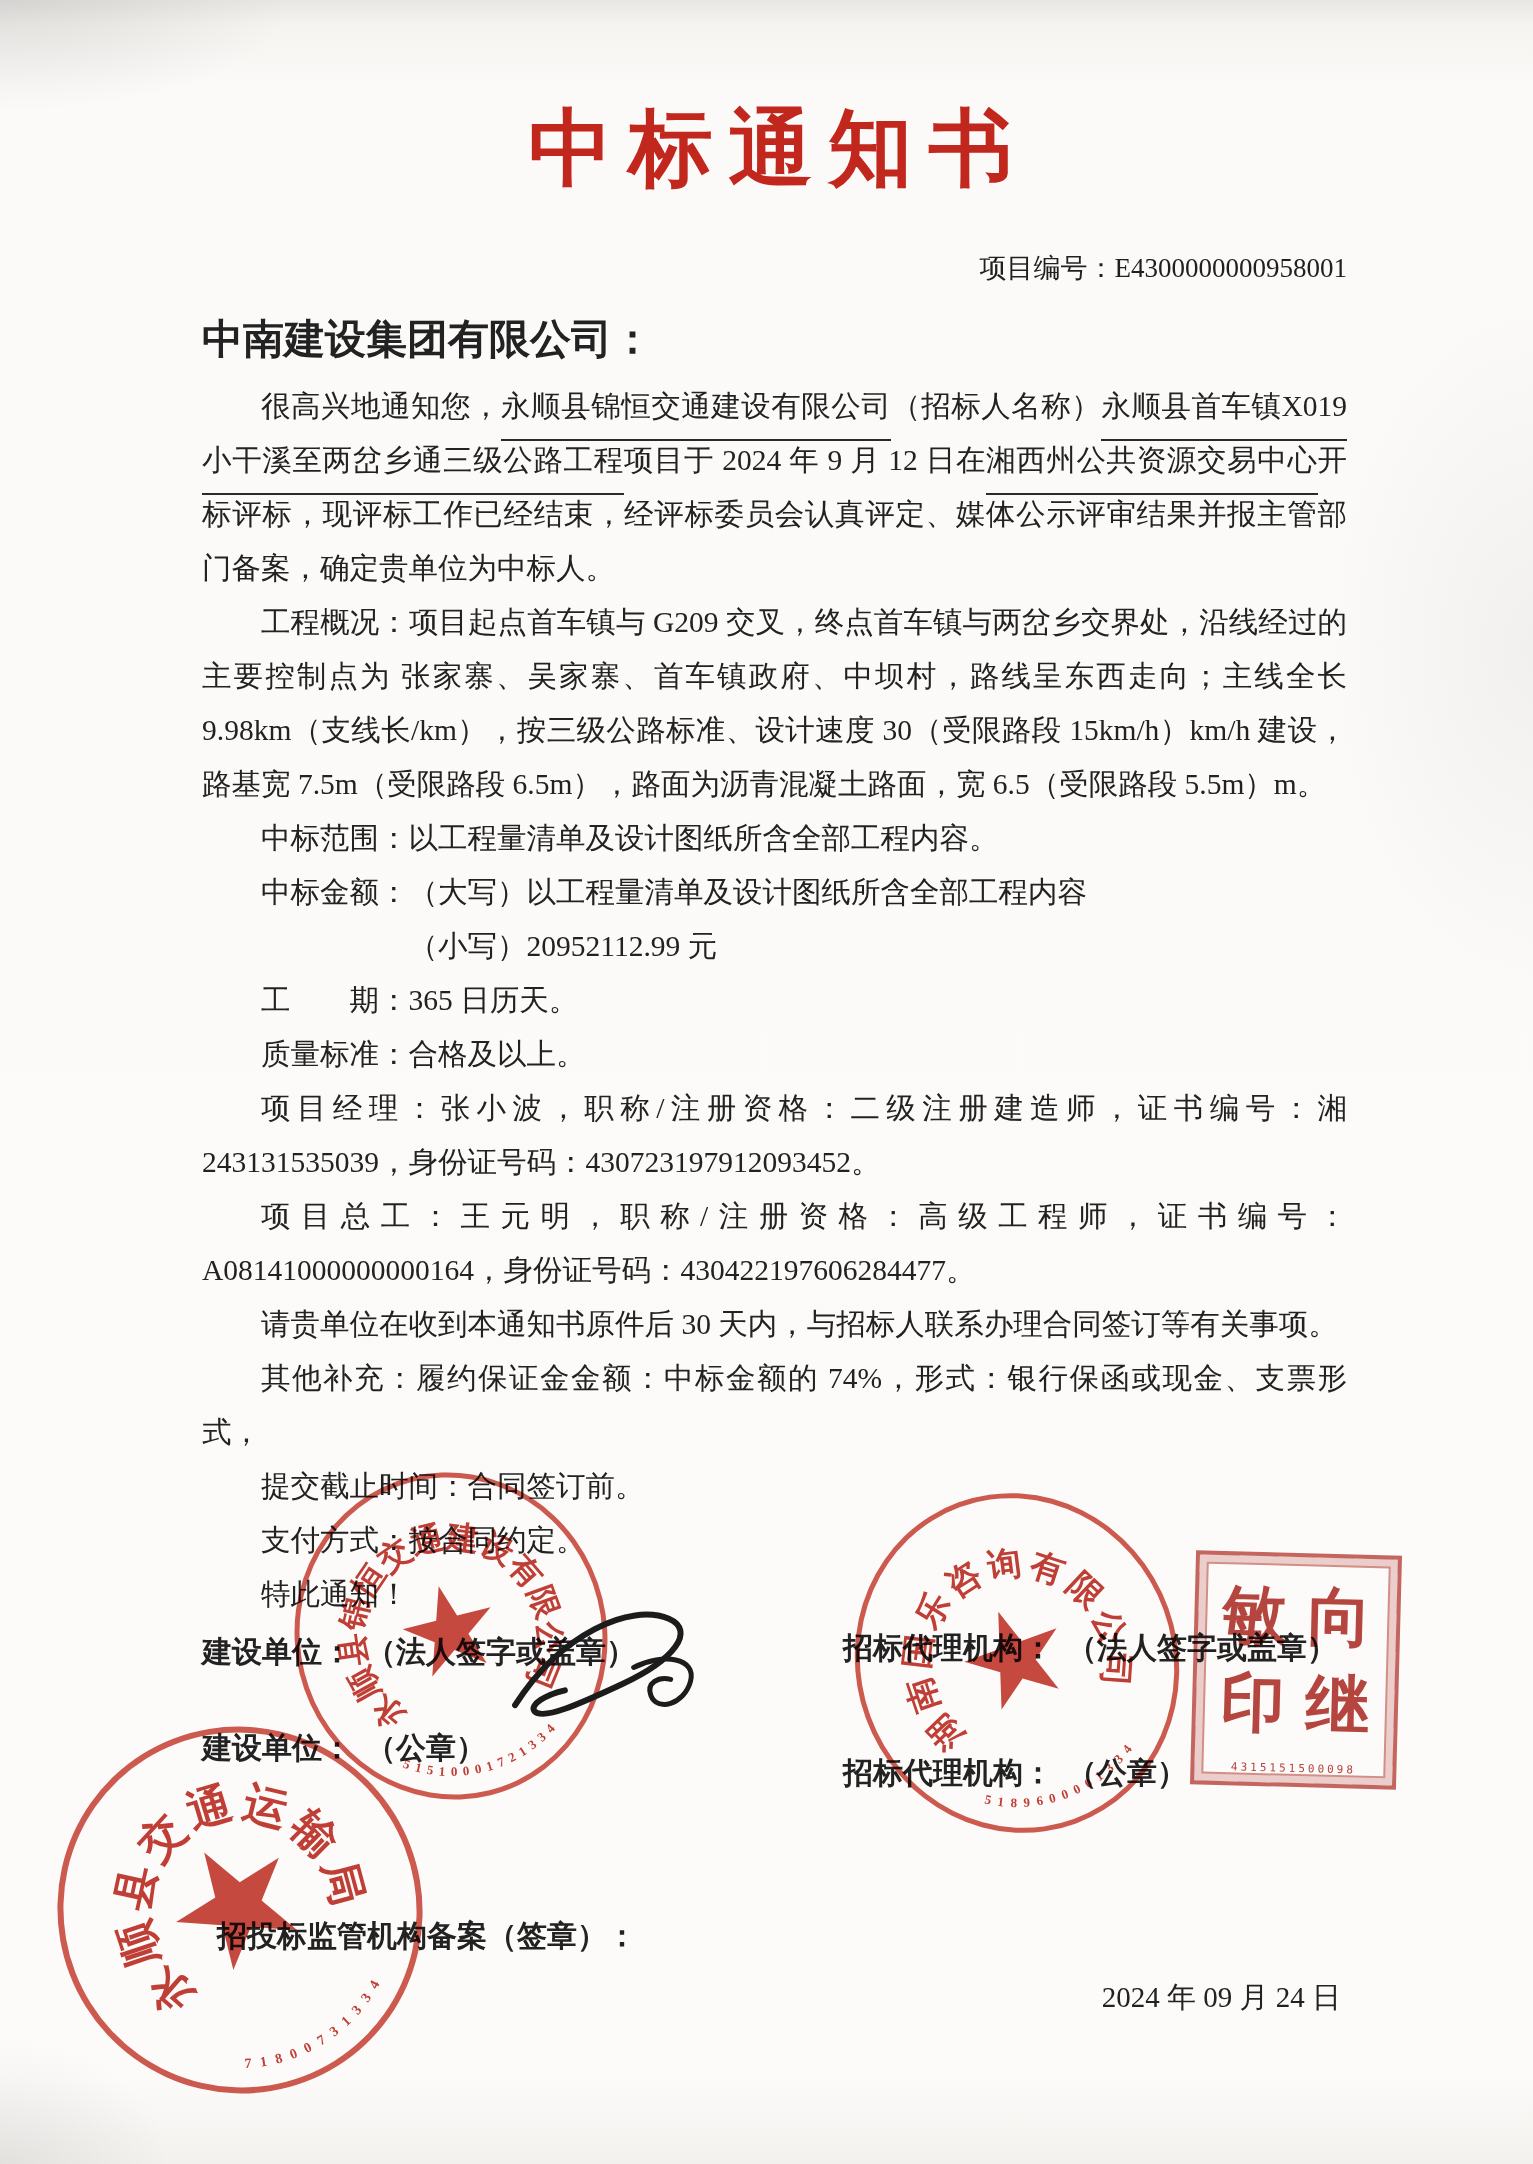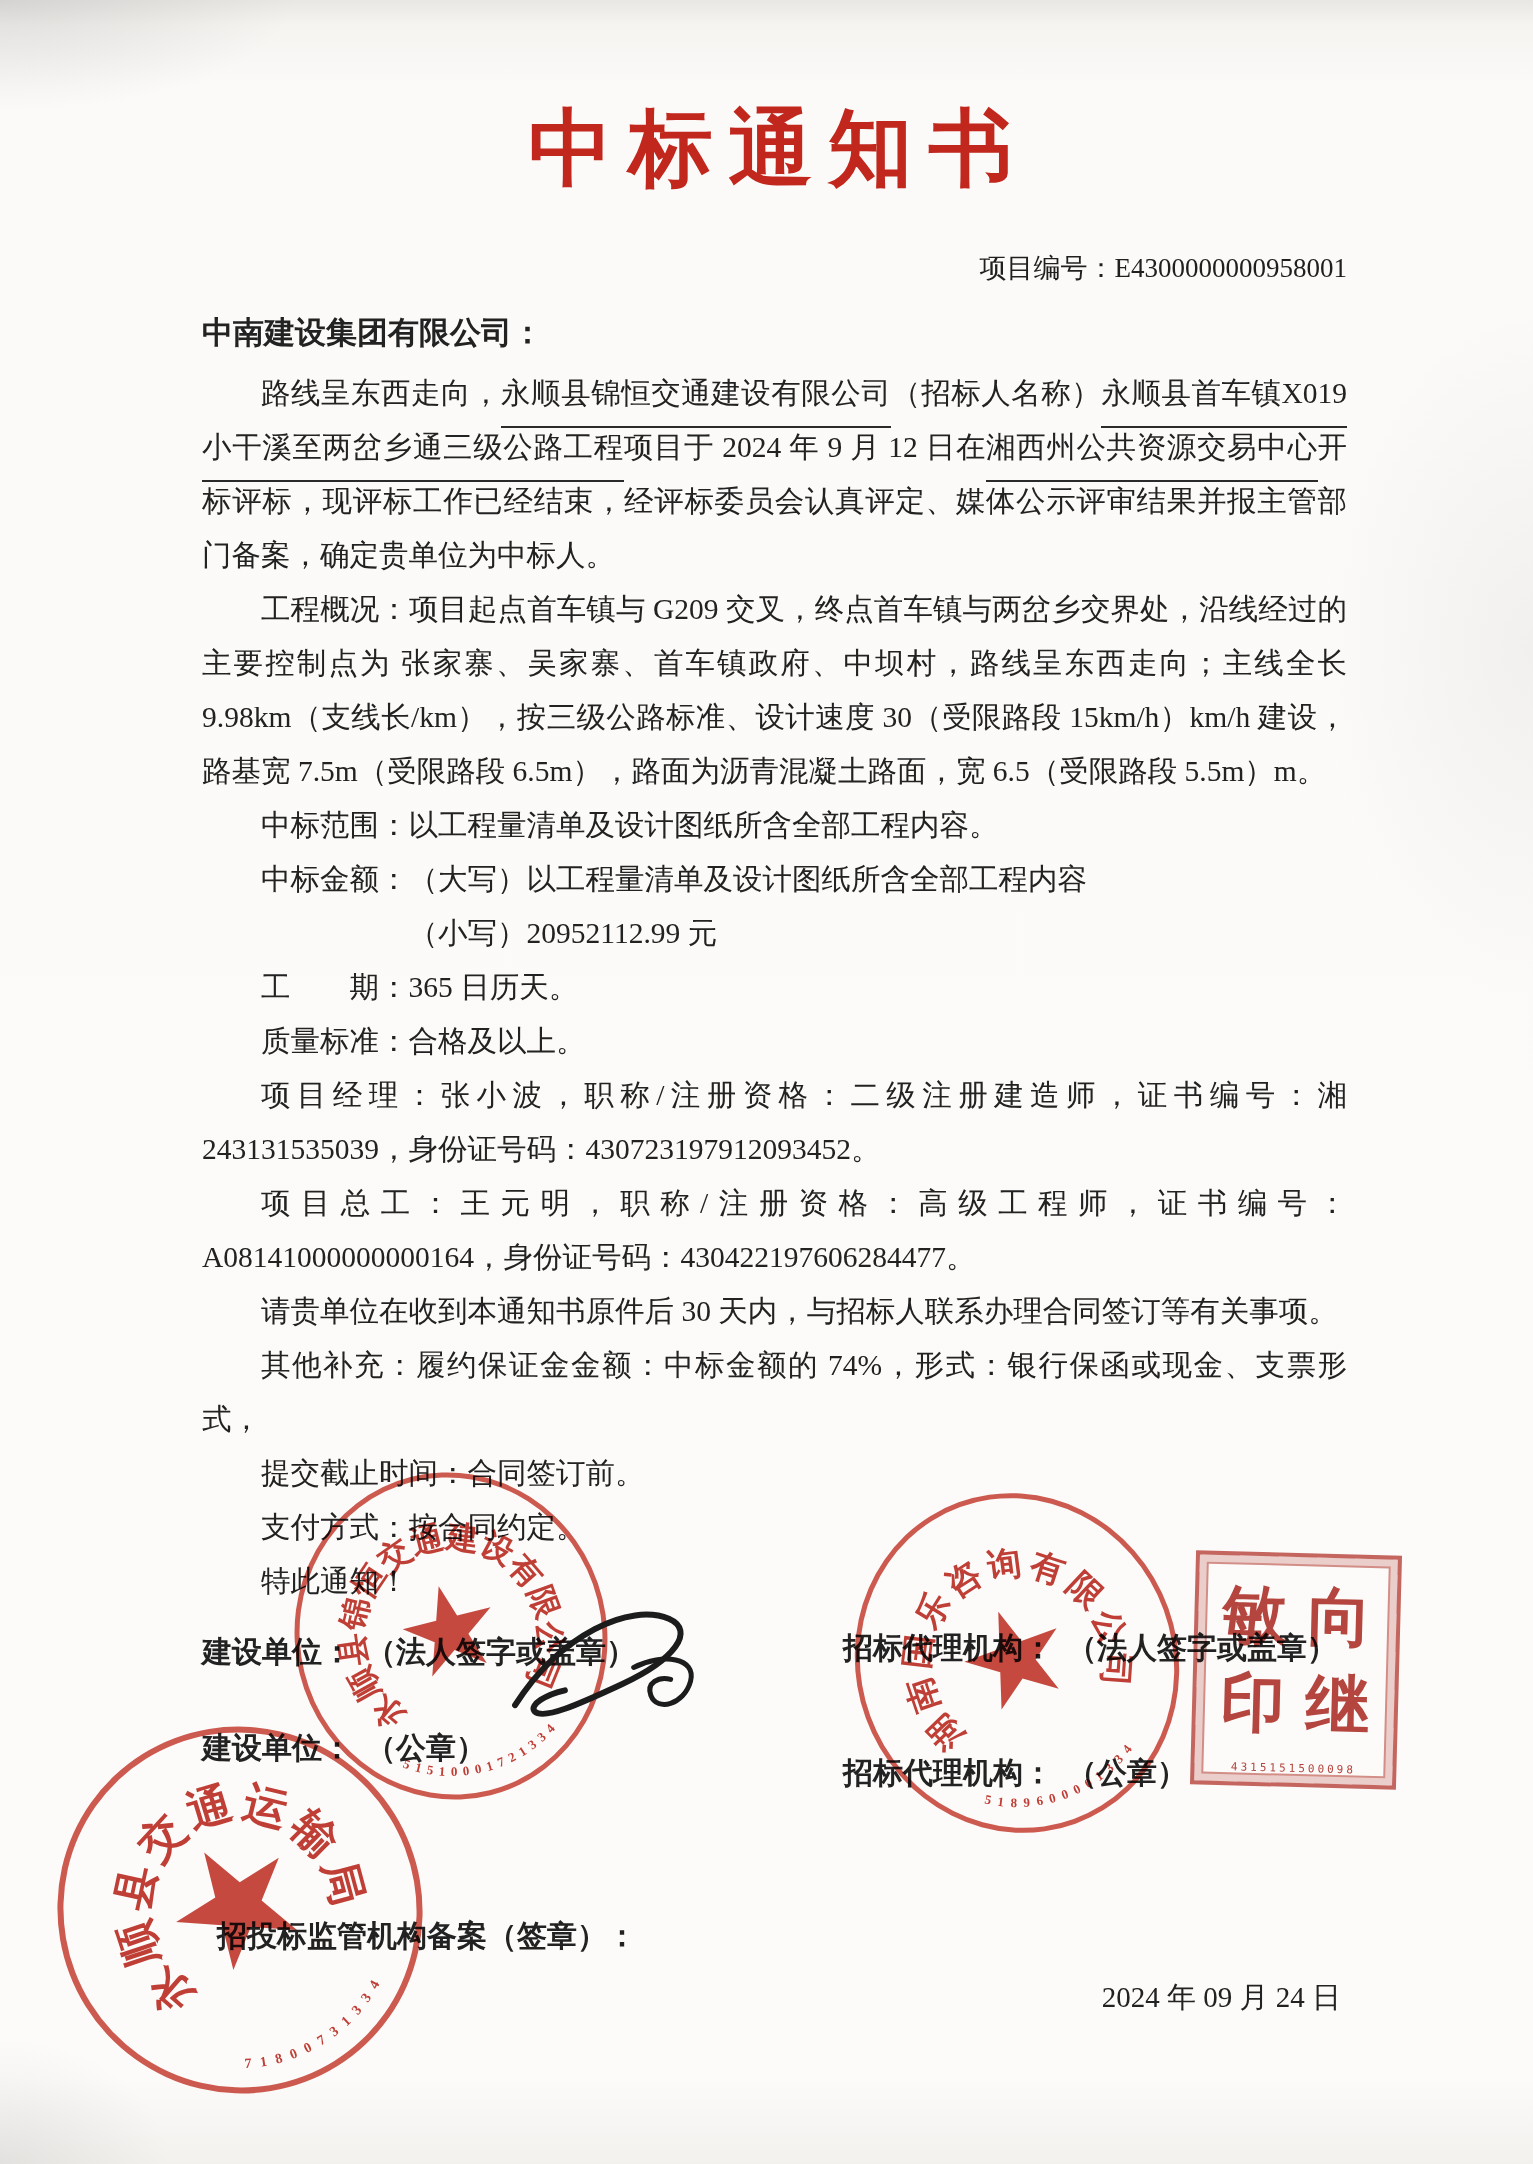--- a/index.html
+++ b/index.html
@@ -21,21 +21,21 @@
       radial-gradient(300px 500px at 100% 30%, rgba(150,150,150,.10), transparent 70%),
       radial-gradient(240px 180px at 0% 100%, rgba(110,110,110,.12), transparent 70%);
   }
   .doc-title{
     position:absolute;top:92px;left:0;right:0;
     text-align:center;font-size:84px;font-weight:bold;
     color:#c2271d;letter-spacing:16px;margin-left:24px;
   }
   .content{position:absolute;left:202px;right:186px;top:250px;z-index:1;}
   .proj-no{text-align:right;font-size:27px;margin:0 0 26px 0;color:#1f1f1f;}
-  .addressee{font-size:31px;font-weight:bold;margin:0 0 12px 0;}
+  .addressee{font-size:41px;font-weight:bold;margin:0 0 12px 0;}
   .para{font-size:29.5px;line-height:54px;text-align:justify;text-indent:2em;margin:0;}
   .para.amount-num{text-indent:7em;}
   .uline{border-bottom:2px solid #2a2a2a;padding-bottom:17px;}
   .sig{position:absolute;font-size:30px;font-weight:bold;white-space:nowrap;z-index:2;}
   .sig .hint{margin-left:14px;}
   .date-line{position:absolute;top:1978px;right:192px;font-size:29px;z-index:2;}
 
   
   .seal-round{
     position:absolute;border-radius:50%;
@@ -77,21 +77,21 @@
 
 <div class="page">
 
   <div class="doc-title">中标通知书</div>
 
   <div class="content">
     <p class="proj-no"><span>项目编号：</span><span>E4300000000958001</span></p>
 
     <p class="addressee">中南建设集团有限公司：</p>
 
-    <p class="para"><span>路线呈东西走向，</span><span class="uline">永顺县锦恒交通建设有限公司</span><span>（招标人名称）</span><span class="uline">永顺县首车镇X019小干溪至两岔乡通三级公路工程</span><span>项目于 2024 年 9 月 12 日在</span><span class="uline">湘西州公共资源交易中心</span><span>开标评标，现评标工作已经结束，经评标委员会认真评定、媒体公示评审结果并报主管部门备案，确定贵单位为中标人。</span></p>
+    <p class="para"><span>很高兴地通知您，</span><span class="uline">永顺县锦恒交通建设有限公司</span><span>（招标人名称）</span><span class="uline">永顺县首车镇X019小干溪至两岔乡通三级公路工程</span><span>项目于 2024 年 9 月 12 日在</span><span class="uline">湘西州公共资源交易中心</span><span>开标评标，现评标工作已经结束，经评标委员会认真评定、媒体公示评审结果并报主管部门备案，确定贵单位为中标人。</span></p>
 
     <p class="para">工程概况：项目起点首车镇与 G209 交叉，终点首车镇与两岔乡交界处，沿线经过的主要控制点为 张家寨、吴家寨、首车镇政府、中坝村，路线呈东西走向；主线全长 9.98km（支线长/km），按三级公路标准、设计速度 30（受限路段 15km/h）km/h 建设，路基宽 7.5m（受限路段 6.5m），路面为沥青混凝土路面，宽 6.5（受限路段 5.5m）m。</p>
     <p class="para">中标范围：以工程量清单及设计图纸所含全部工程内容。</p>
     <p class="para">中标金额：（大写）以工程量清单及设计图纸所含全部工程内容</p>
     <p class="para amount-num">（小写）20952112.99 元</p>
     <p class="para">工　　期：365 日历天。</p>
     <p class="para">质量标准：合格及以上。</p>
     <p class="para">项目经理：张小波，职称/注册资格：二级注册建造师，证书编号：湘 243131535039，身份证号码：430723197912093452。</p>
     <p class="para">项目总工：王元明，职称/注册资格：高级工程师，证书编号：A08141000000000164，身份证号码：430422197606284477。</p>
     <p class="para">请贵单位在收到本通知书原件后 30 天内，与招标人联系办理合同签订等有关事项。</p>

